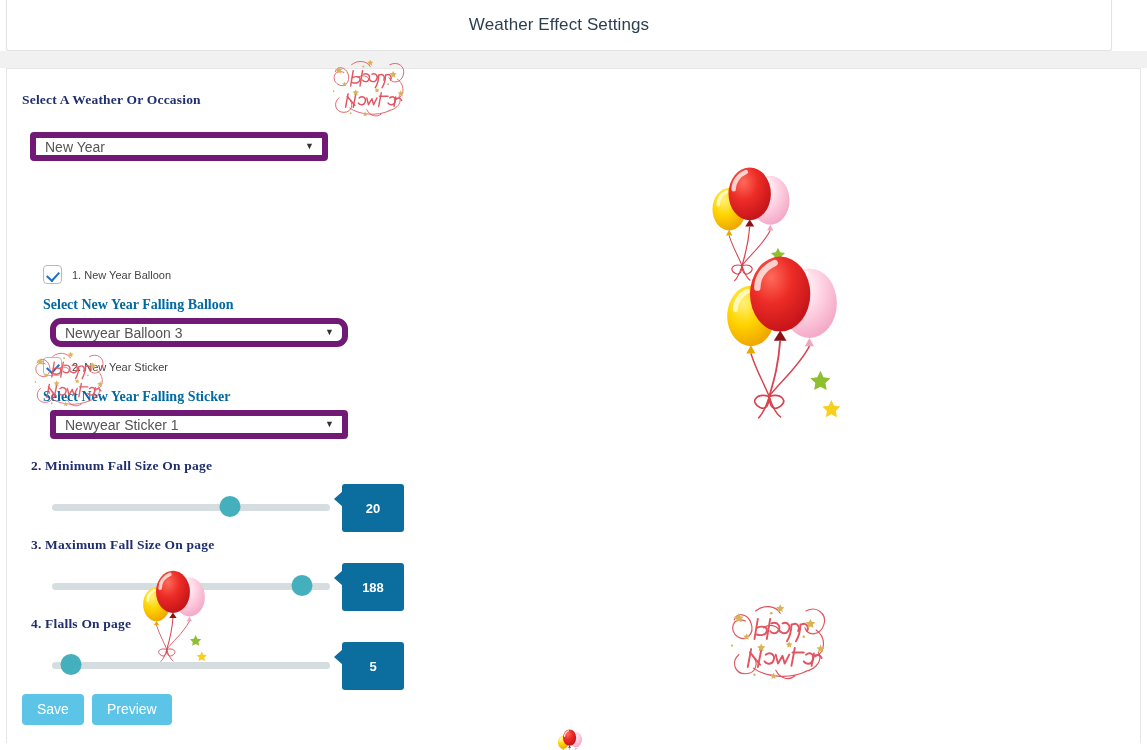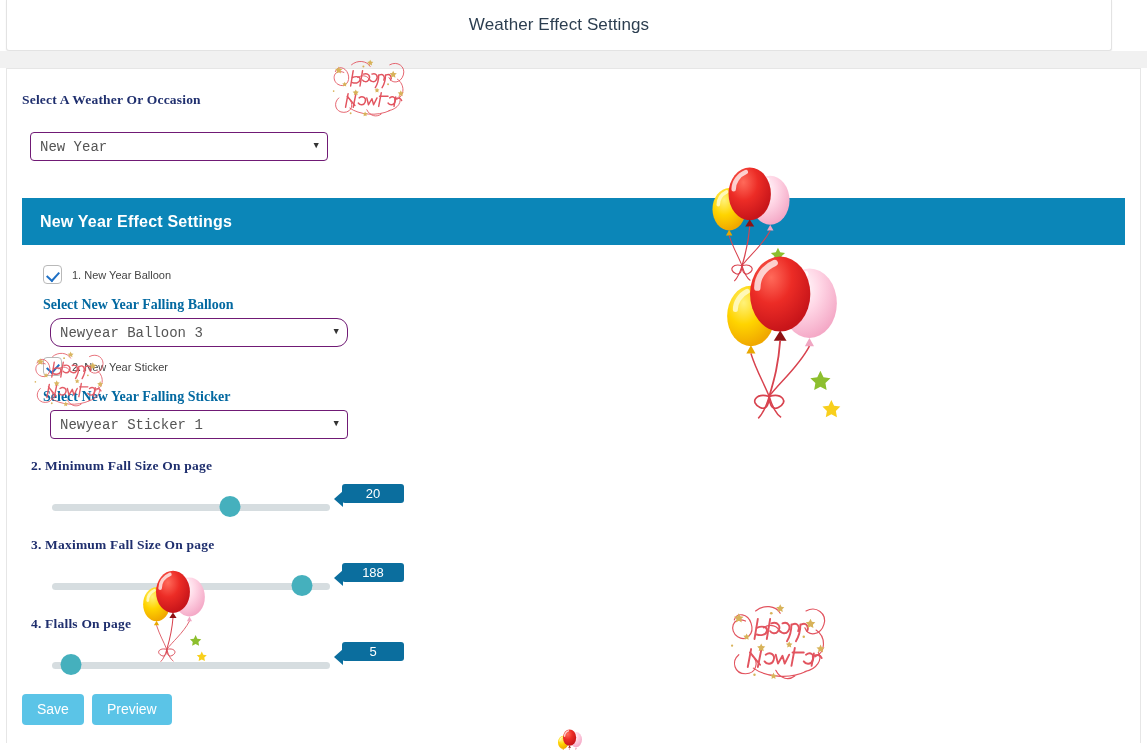--- a/index.html
+++ b/index.html
@@ -40,25 +40,24 @@
     border-bottom:none;
   }
 
   .field-label {
     font-family:"Liberation Serif", serif;
     font-weight:bold; font-size:13.5px; color:#1f2f6e;
     letter-spacing:.2px;
   }
 
   .select-box {
-    height:29px; border:1px solid #701a75; border-radius:4px;
+    height:29px; border:6px solid #701a75; border-radius:4px;
     background:#fff; display:flex; align-items:center;
     padding:0 8px 0 9px; font-size:14px; color:#555;
     justify-content:space-between;
-    font-family:Liberation Mono, monospace;
   }
   .select-box .caret { font-size:9px; color:#333; line-height:1; padding-bottom:1px; }
 
   
   .section-bar {
     position:absolute; left:22px; top:198px; width:1103px; height:47px;
     background:#0b86b8;
     display:flex; align-items:center;
   }
   .section-bar-title {
@@ -90,23 +89,24 @@
   .slider-track {
     position:absolute; left:0; top:8px; width:278px; height:7px;
     background:#d6dde0; border-radius:4px;
   }
   .slider-thumb {
     position:absolute; top:0; width:21px; height:21px; border-radius:50%;
     background:#45b0bd; transform:translateX(-50%);
   }
   .value-badge {
     position:absolute; left:290px; top:-12px;
-    width:62px; height:19px; background:#0b6e9e; border-radius:3px;
+    width:62px; height:48px; background:#0b6e9e; border-radius:3px;
     color:#fff; font-size:13px; display:flex; align-items:center;
     justify-content:center;
+    font-weight:bold;
   }
   .value-badge::before {
     content:""; position:absolute; left:-8px; top:7px;
     width:0; height:0;
     border-top:8px solid transparent;
     border-bottom:8px solid transparent;
     border-right:9px solid #0b6e9e;
   }
 
   
@@ -226,23 +226,20 @@
 
   <div class="content-card"></div>
 
   <div class="field-label" style="position:absolute;left:22px;top:92px;">Select A Weather Or Occasion</div>
 
   <div class="select-box" style="position:absolute;left:30px;top:132px;width:298px;">
     <span>New Year</span>
     <span class="caret">▼</span>
   </div>
 
-  <div class="section-bar">
-    <span class="section-bar-title">New Year Effect Settings</span>
-  </div>
 
   <div class="check-row" style="left:43px;top:265px;">
     <span class="checkbox"></span>
     <span class="check-label">1. New Year Balloon</span>
   </div>
   <div class="sub-label" style="left:43px;top:297px;">Select New Year Falling Balloon</div>
   <div class="select-box" style="position:absolute;left:50px;top:318px;width:298px;border-radius:11px;">
     <span>Newyear Balloon 3</span>
     <span class="caret">▼</span>
   </div>

